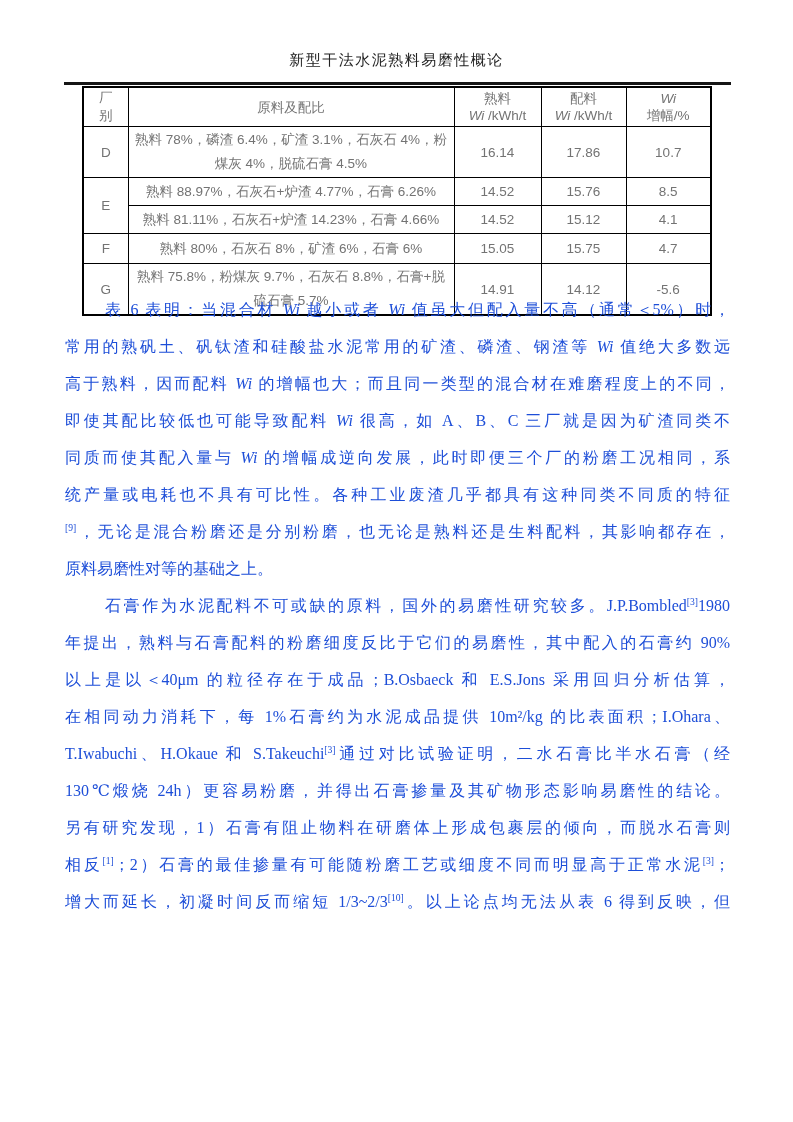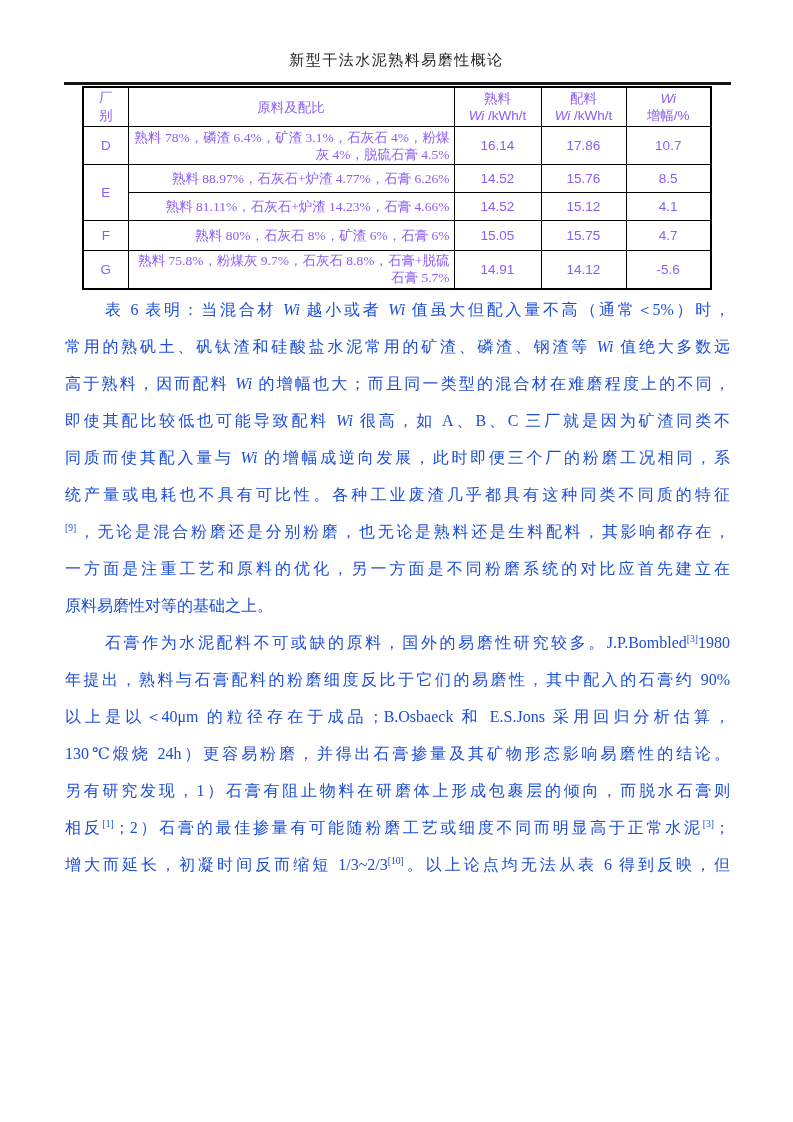--- a/index.html
+++ b/index.html
@@ -15,26 +15,26 @@
   }
   .head-rule {
     position:absolute; top:82px; left:64px; width:667px; height:2.5px;
     background:#161616;
   }
   
   table.grind {
     position:absolute; left:82px; top:86px; width:628px;
     border-collapse:collapse; table-layout:fixed;
     font-family:"Liberation Sans","DejaVu Sans",sans-serif;
-    font-size:13.5px; color:#8b5cf6;
+    font-size:13.5px; color:#737373;
   }
   table.grind td { border:1px solid #000; padding:1px 4px; vertical-align:middle; }
   table.grind { border:2.5px solid #000; }
   td.c { text-align:center; }
-  td.mat { text-align:right; padding:2px 7px; line-height:17px;font-family:Liberation Serif, serif; }
+  td.mat { text-align:center; padding:2px 7px; line-height:24px; }
   tr.thead td { text-align:center; line-height:17px; }
   .vhead { display:inline-block; width:15px; word-break:break-all; line-height:18px; text-align:center; }
   .wi { font-style:italic;margin-top:36px; }
   sup { font-size:0.60em; vertical-align:super; line-height:0; }
   
   .body-text {
     position:absolute; left:65px; top:291px; width:665px;
     font-size:16px; color:#1d4ed8;
   }
   .line {
@@ -126,27 +126,28 @@
 
   <div class="body-text">
       <div>
         <div class="line first">表 6 表明：当混合材 <i class="wi">Wi</i> 越小或者 <i class="wi">Wi</i> 值虽大但配入量不高（通常＜5%）时，</div>
         <div class="line">常用的熟矾土、矾钛渣和硅酸盐水泥常用的矿渣、磷渣、钢渣等 <i class="wi">Wi</i> 值绝大多数远</div>
         <div class="line">高于熟料，因而配料 <i class="wi">Wi</i> 的增幅也大；而且同一类型的混合材在难磨程度上的不同，</div>
         <div class="line">即使其配比较低也可能导致配料 <i class="wi">Wi</i> 很高，如 A、B、C 三厂就是因为矿渣同类不</div>
         <div class="line">同质而使其配入量与 <i class="wi">Wi</i> 的增幅成逆向发展，此时即便三个厂的粉磨工况相同，系</div>
         <div class="line">统产量或电耗也不具有可比性。各种工业废渣几乎都具有这种同类不同质的特征</div>
         <div class="line"><sup>[9]</sup>，无论是混合粉磨还是分别粉磨，也无论是熟料还是生料配料，其影响都存在，</div>
-        <div class="line">一方面是注重工艺和原料的优化，另一方面是不同粉磨系统的对比应首先建立在</div>
         <div class="line flush">原料易磨性对等的基础之上。</div>
       </div>
       <div>
         <div class="line first">石膏作为水泥配料不可或缺的原料，国外的易磨性研究较多。J.P.Bombled<sup>[3]</sup>1980</div>
         <div class="line">年提出，熟料与石膏配料的粉磨细度反比于它们的易磨性，其中配入的石膏约 90%</div>
         <div class="line">以上是以＜40μm 的粒径存在于成品；B.Osbaeck 和 E.S.Jons 采用回归分析估算，</div>
+        <div class="line">在相同动力消耗下，每 1%石膏约为水泥成品提供 10m²/kg 的比表面积；I.Ohara、</div>
+        <div class="line">T.Iwabuchi、H.Okaue 和 S.Takeuchi<sup>[3]</sup>通过对比试验证明，二水石膏比半水石膏（经</div>
         <div class="line">130℃煅烧 24h）更容易粉磨，并得出石膏掺量及其矿物形态影响易磨性的结论。</div>
         <div class="line">另有研究发现，1）石膏有阻止物料在研磨体上形成包裹层的倾向，而脱水石膏则</div>
         <div class="line">相反<sup>[1]</sup>；2）石膏的最佳掺量有可能随粉磨工艺或细度不同而明显高于正常水泥<sup>[3]</sup>；</div>
         <div class="line">增大而延长，初凝时间反而缩短 1/3~2/3<sup>[10]</sup>。以上论点均无法从表 6 得到反映，但</div>
       </div>
     </div>
 
   <svg class="footer-bar" viewBox="0 0 672 9" preserveAspectRatio="none">
     <path d="M0,4.6 C140,1.6 280,0.6 340,0.6 C460,0.6 580,2.2 672,4.4 C540,7.4 400,8.5 336,8.5 C220,8.5 110,7.0 0,4.6 Z" fill="#000"></path>
   </svg>

